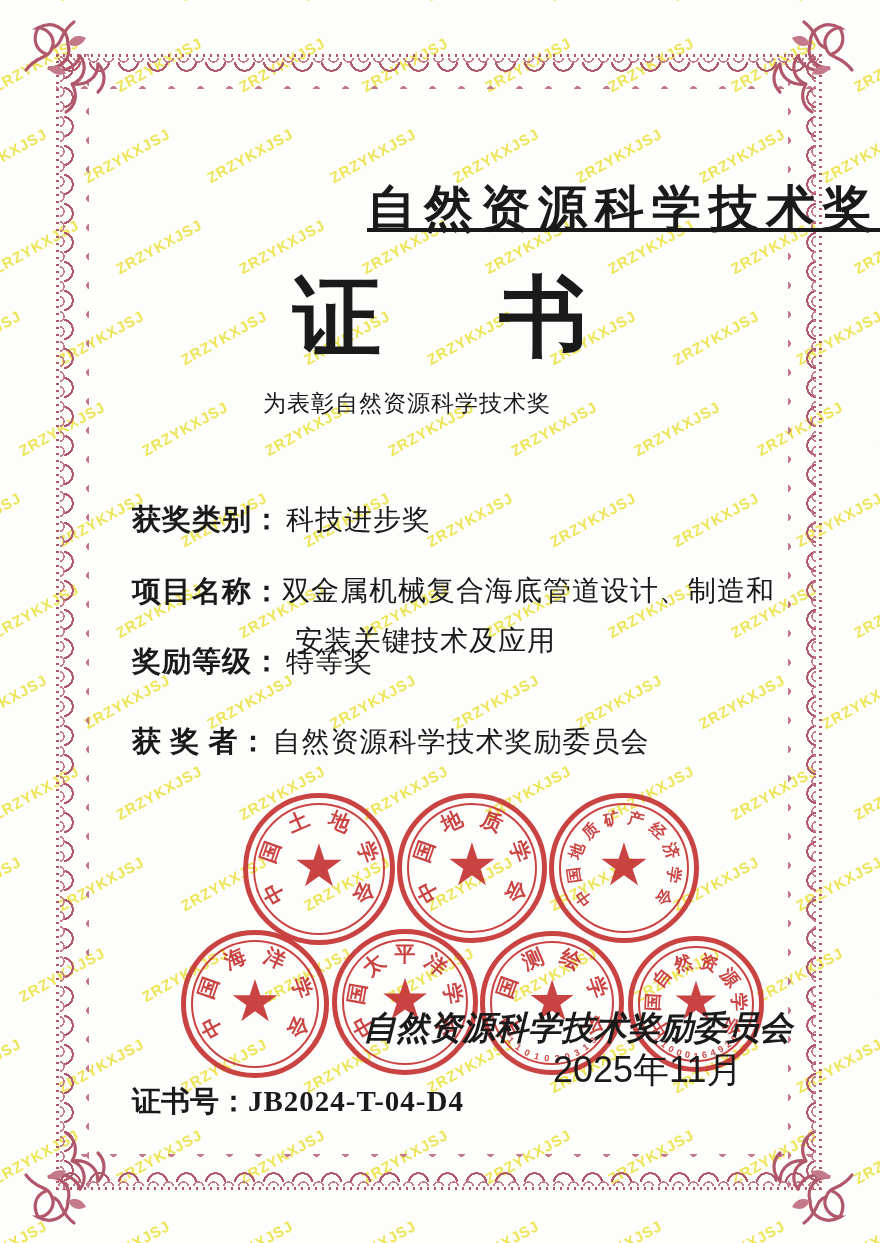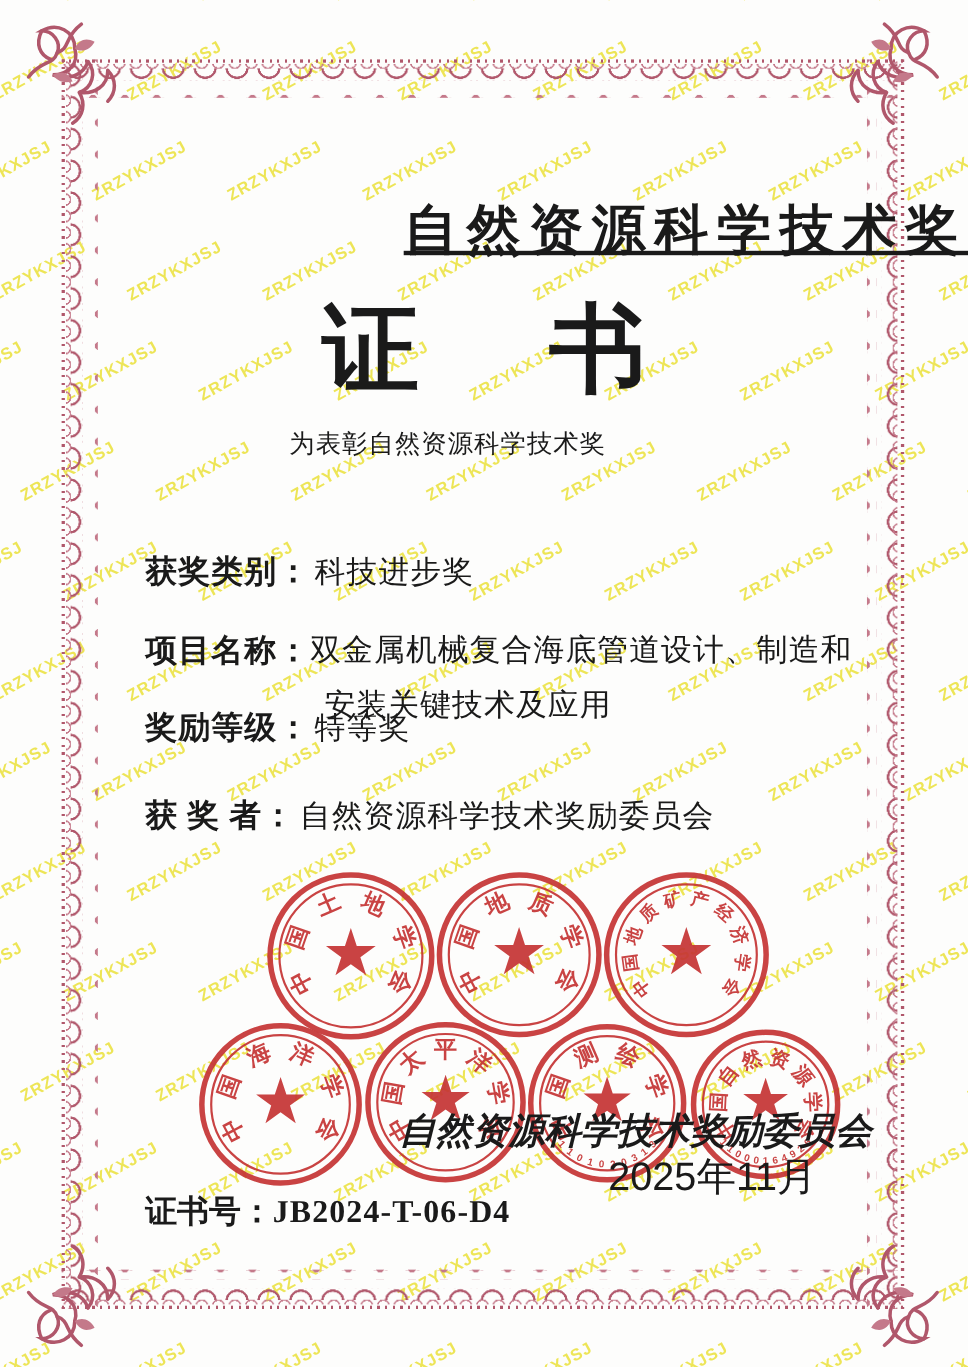--- a/index.html
+++ b/index.html
@@ -393,16 +393,16 @@
         <span class="seal-digit" style="transform: translate(-50%, -50%) rotate(160.8deg) translateY(-52px) rotate(180deg);">4</span>
         <span class="seal-digit" style="transform: translate(-50%, -50%) rotate(151.2deg) translateY(-52px) rotate(180deg);">9</span>
         <span class="seal-digit" style="transform: translate(-50%, -50%) rotate(141.6deg) translateY(-52px) rotate(180deg);">2</span>
         <span class="seal-digit" style="transform: translate(-50%, -50%) rotate(132deg) translateY(-52px) rotate(180deg);">6</span>
       </div>
     </div>
 
   <div class="txt" id="committee">自然资源科学技术奖励委员会</div>
   <div class="txt" id="date">2025年11月</div>
   <div class="txt" id="cert-no">
-    <span>证书号：</span><span class="num">JB2024-T-06-D4</span>
+    <span>证书号：</span><span class="num">JB2024-T-04-D4</span>
   </div>
 
 </div>
 
 </body></html>

